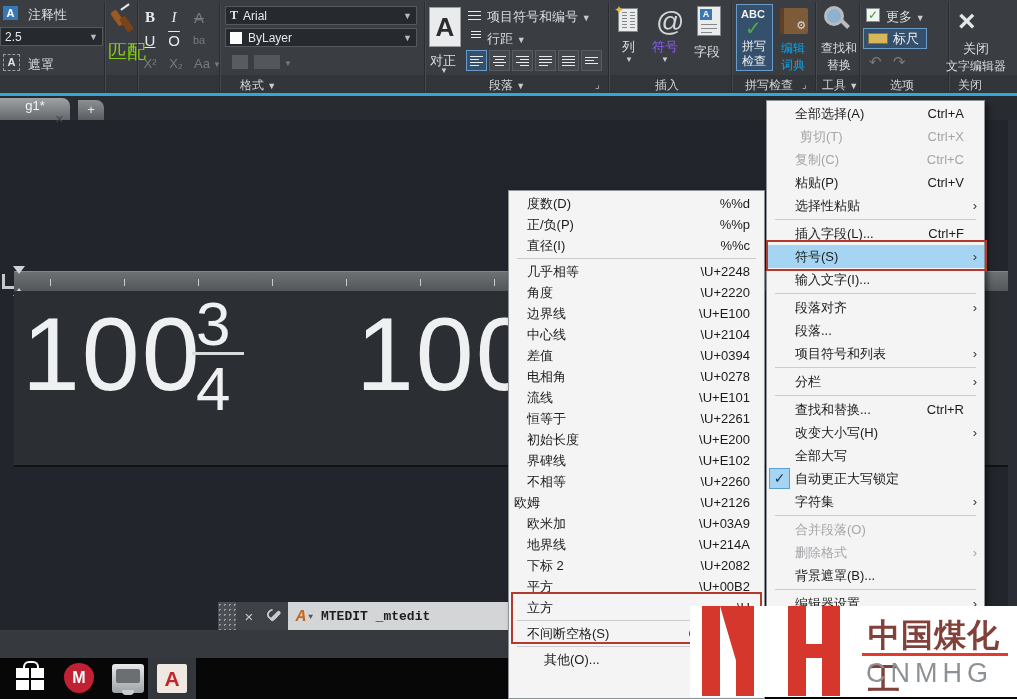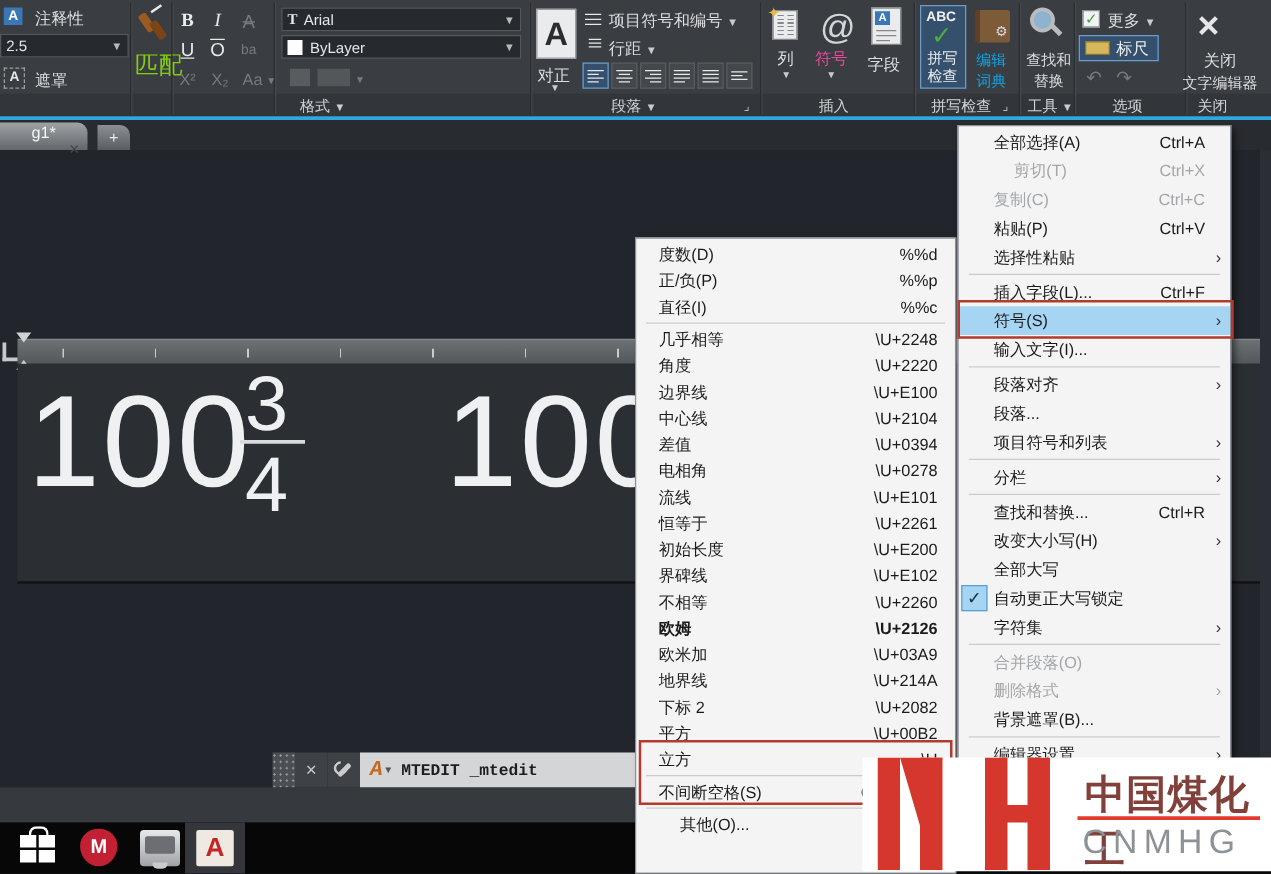--- a/index.html
+++ b/index.html
@@ -200,21 +200,21 @@
   <div class="abs" style="left:595px;top:79px;font-size:10px;color:#b8babc">⌟</div>
 
   <div class="abs" style="left:618px;top:8px;width:20px;height:24px;background:#e9ebec;border:1px solid #85888b;box-sizing:border-box">
     <div style="position:absolute;left:3px;top:3px;width:5px;height:17px;background:repeating-linear-gradient(#85888b 0 1px,transparent 1px 3px)"></div>
     <div style="position:absolute;left:11px;top:3px;width:5px;height:17px;background:repeating-linear-gradient(#85888b 0 1px,transparent 1px 3px)"></div>
     <div style="position:absolute;left:-5px;top:-6px;color:#e8b93c;font-size:12px">✦</div>
   </div>
   <div class="abs" style="left:622px;top:38px;font-size:13px;color:#dcdee0">列</div>
   <div class="abs" style="left:625px;top:55px;font-size:8px;color:#c9cbcd">▼</div>
   <div class="abs" style="left:656px;top:6px;font-size:28px;color:#d4d6d8"><span>@</span></div>
-  <div class="abs" style="left:652px;top:38px;font-size:13px;color:#ec4899">符号</div>
+  <div class="abs" style="left:652px;top:38px;font-size:13px;color:#8b5cf6">符号</div>
   <div class="abs" style="left:661px;top:55px;font-size:8px;color:#c9cbcd">▼</div>
   <div class="abs" style="left:697px;top:6px;width:24px;height:30px;background:#e9ebec;border:1px solid #85888b;box-sizing:border-box">
     <div style="position:absolute;left:2px;top:2px;width:12px;height:11px;background:#3a78b5;color:#fff;font-size:9px;font-weight:700;text-align:center;line-height:11px">A</div>
     <div style="position:absolute;left:3px;top:17px;width:16px;height:1px;background:#85888b"></div>
     <div style="position:absolute;left:3px;top:21px;width:16px;height:1px;background:#85888b"></div>
     <div style="position:absolute;left:3px;top:25px;width:11px;height:1px;background:#85888b"></div>
   </div>
   <div class="abs" style="left:694px;top:43px;font-size:13px;color:#dcdee0">字段</div>
   <div class="rlabel" style="left:655px">插入</div>
 
@@ -348,21 +348,21 @@
         <span class="m-code">\U+E200</span>
       </div>
       <div class="m-row" style="height: 21px; padding: 0px 14px 0px 18px;">
         <span class="m-label">界碑线</span>
         <span class="m-code">\U+E102</span>
       </div>
       <div class="m-row" style="height: 21px; padding: 0px 14px 0px 18px;">
         <span class="m-label">不相等</span>
         <span class="m-code">\U+2260</span>
       </div>
-      <div class="m-row" style="height: 21px; padding: 0px 14px 0px 18px; font-weight: bold;">
+      <div class="m-row" style="height: 21px; padding: 0px 14px 0px 5px;">
         <span class="m-label">欧姆</span>
         <span class="m-code">\U+2126</span>
       </div>
       <div class="m-row" style="height: 21px; padding: 0px 14px 0px 18px;">
         <span class="m-label">欧米加</span>
         <span class="m-code">\U+03A9</span>
       </div>
       <div class="m-row" style="height: 21px; padding: 0px 14px 0px 18px;">
         <span class="m-label">地界线</span>
         <span class="m-code">\U+214A</span>
@@ -390,21 +390,21 @@
         <span class="m-code"></span>
       </div>
     </div>
   <div class="redbox" style="left:511px;top:592px;width:247px;height:48px"></div>
 
   <div class="menu" id="context-menu" style="left:766px;top:100px;width:219px;height:515px;padding-top:1px">
       <div class="m-row" style="height: 23px; padding: 0px 20px 0px 28px;">
         <span class="m-label">全部选择(A)</span>
         <span class="m-short">Ctrl+A</span>
       </div>
-      <div class="m-row dis" style="height: 23px; padding: 0px 20px 0px 44px;">
+      <div class="m-row dis" style="height: 23px; padding: 0px 20px 0px 33px;">
         <span class="m-label">剪切(T)</span>
         <span class="m-short">Ctrl+X</span>
       </div>
       <div class="m-row dis" style="height: 23px; padding: 0px 20px 0px 28px;">
         <span class="m-label">复制(C)</span>
         <span class="m-short">Ctrl+C</span>
       </div>
       <div class="m-row" style="height: 23px; padding: 0px 20px 0px 28px;">
         <span class="m-label">粘贴(P)</span>
         <span class="m-short">Ctrl+V</span>

